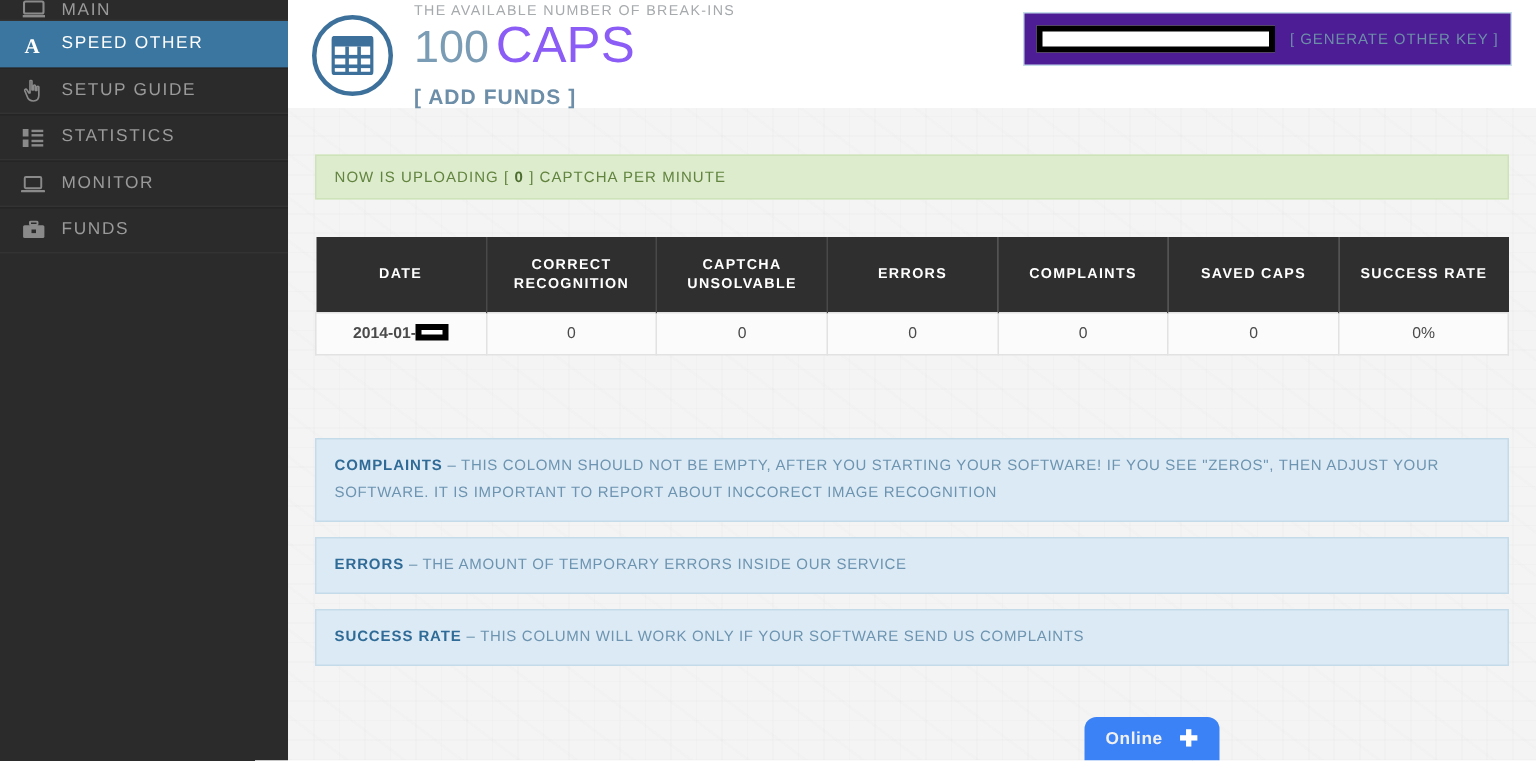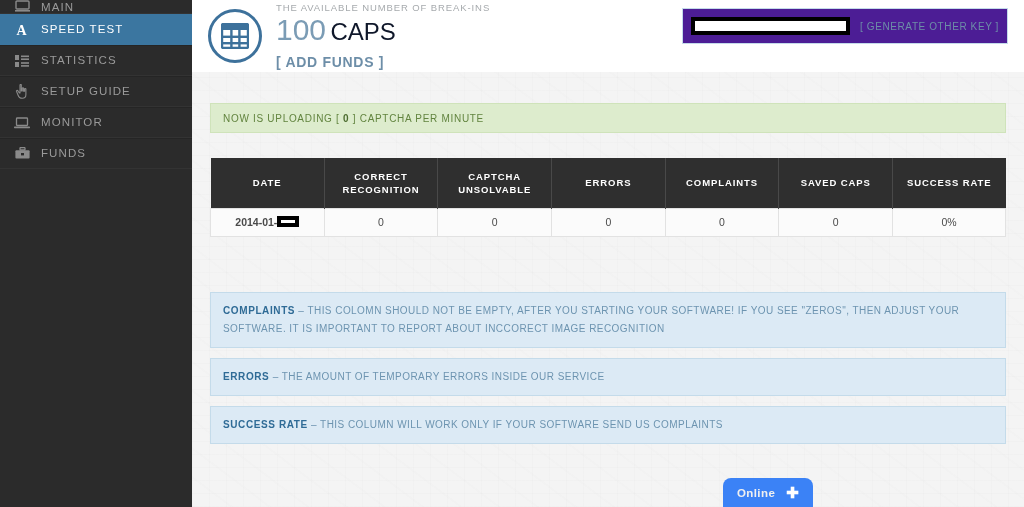--- a/index.html
+++ b/index.html
@@ -89,21 +89,21 @@
     font-size: 9.5px; color: #a6aaad;
     letter-spacing: 0.9px;
     line-height: 14px;
   }
   .caps-main { line-height: 32px; margin-top: -1px; }
   .caps-num {
     font-size: 30px; color: #7b9cb5; font-weight: 400;
     letter-spacing: 0px;
   }
   .caps-unit {
-    font-size: 24px; color: #0f172a; font-weight: 400;
+    font-size: 34px; color: #8b5cf6; font-weight: 400;
     letter-spacing: 0px;
   }
   .caps-link {
     display: inline-block;
     font-size: 14px; color: #6d8ea8;
     letter-spacing: 0.7px;
     margin-top: 3px;
     cursor: pointer;
     font-weight: bold;
   }
@@ -258,44 +258,44 @@
       </span>
       <span class="nav-label">MAIN</span>
     </div>
 
     <div class="nav-item active">
       <span class="nav-icon">
         <svg width="14" height="14" viewBox="0 0 14 14">
           <text x="7" y="12" font-family="Liberation Serif, serif" font-size="14" font-weight="bold" fill="#ffffff" text-anchor="middle">A</text>
         </svg>
       </span>
-      <span class="nav-label">SPEED TEST</span>
+      <span class="nav-label">SPEED OTHER</span>
+    </div>
+
+    <div class="nav-item">
+      <span class="nav-icon">
+        <svg width="14" height="15" viewBox="0 0 14 15">
+          <path d="M5 1 C5 0.3 6.3 0.3 6.3 1 L6.3 7 L7.3 7 L7.3 4.2 C7.3 3.5 8.6 3.5 8.6 4.2 L8.6 7.3 L9.6 7.3 L9.6 5 C9.6 4.3 10.9 4.3 10.9 5 L10.9 10.5 C10.9 13 9.3 14.3 7.3 14.3 C5.3 14.3 3.6 13 3 11 L1.5 7.4 C1.2 6.6 2.4 6 2.9 6.8 L4.3 9 L5 9 Z" fill="none" stroke="#8a8a8a" stroke-width="1.1" stroke-linejoin="round"></path>
+        </svg>
+      </span>
+      <span class="nav-label">SETUP GUIDE</span>
     </div>
 
     <div class="nav-item">
       <span class="nav-icon">
         <svg width="14" height="12" viewBox="0 0 14 12">
           <rect x="0" y="0" width="4" height="5" fill="#8a8a8a"></rect>
           <rect x="0" y="7" width="4" height="5" fill="#8a8a8a"></rect>
           <rect x="6" y="0.5" width="8" height="1.6" fill="#8a8a8a"></rect>
           <rect x="6" y="3.4" width="8" height="1.6" fill="#8a8a8a"></rect>
           <rect x="6" y="7.2" width="8" height="1.6" fill="#8a8a8a"></rect>
           <rect x="6" y="10.1" width="8" height="1.6" fill="#8a8a8a"></rect>
         </svg>
       </span>
       <span class="nav-label">STATISTICS</span>
-    </div>
-
-    <div class="nav-item">
-      <span class="nav-icon">
-        <svg width="14" height="15" viewBox="0 0 14 15">
-          <path d="M5 1 C5 0.3 6.3 0.3 6.3 1 L6.3 7 L7.3 7 L7.3 4.2 C7.3 3.5 8.6 3.5 8.6 4.2 L8.6 7.3 L9.6 7.3 L9.6 5 C9.6 4.3 10.9 4.3 10.9 5 L10.9 10.5 C10.9 13 9.3 14.3 7.3 14.3 C5.3 14.3 3.6 13 3 11 L1.5 7.4 C1.2 6.6 2.4 6 2.9 6.8 L4.3 9 L5 9 Z" fill="none" stroke="#8a8a8a" stroke-width="1.1" stroke-linejoin="round"></path>
-        </svg>
-      </span>
-      <span class="nav-label">SETUP GUIDE</span>
     </div>
 
     <div class="nav-item">
       <span class="nav-icon">
         <svg width="16" height="12" viewBox="0 0 16 12">
           <rect x="2.5" y="1" width="11" height="7.5" rx="0.8" fill="none" stroke="#8a8a8a" stroke-width="1.3"></rect>
           <rect x="0" y="9.6" width="16" height="1.6" rx="0.6" fill="#8a8a8a"></rect>
         </svg>
       </span>
       <span class="nav-label">MONITOR</span>

